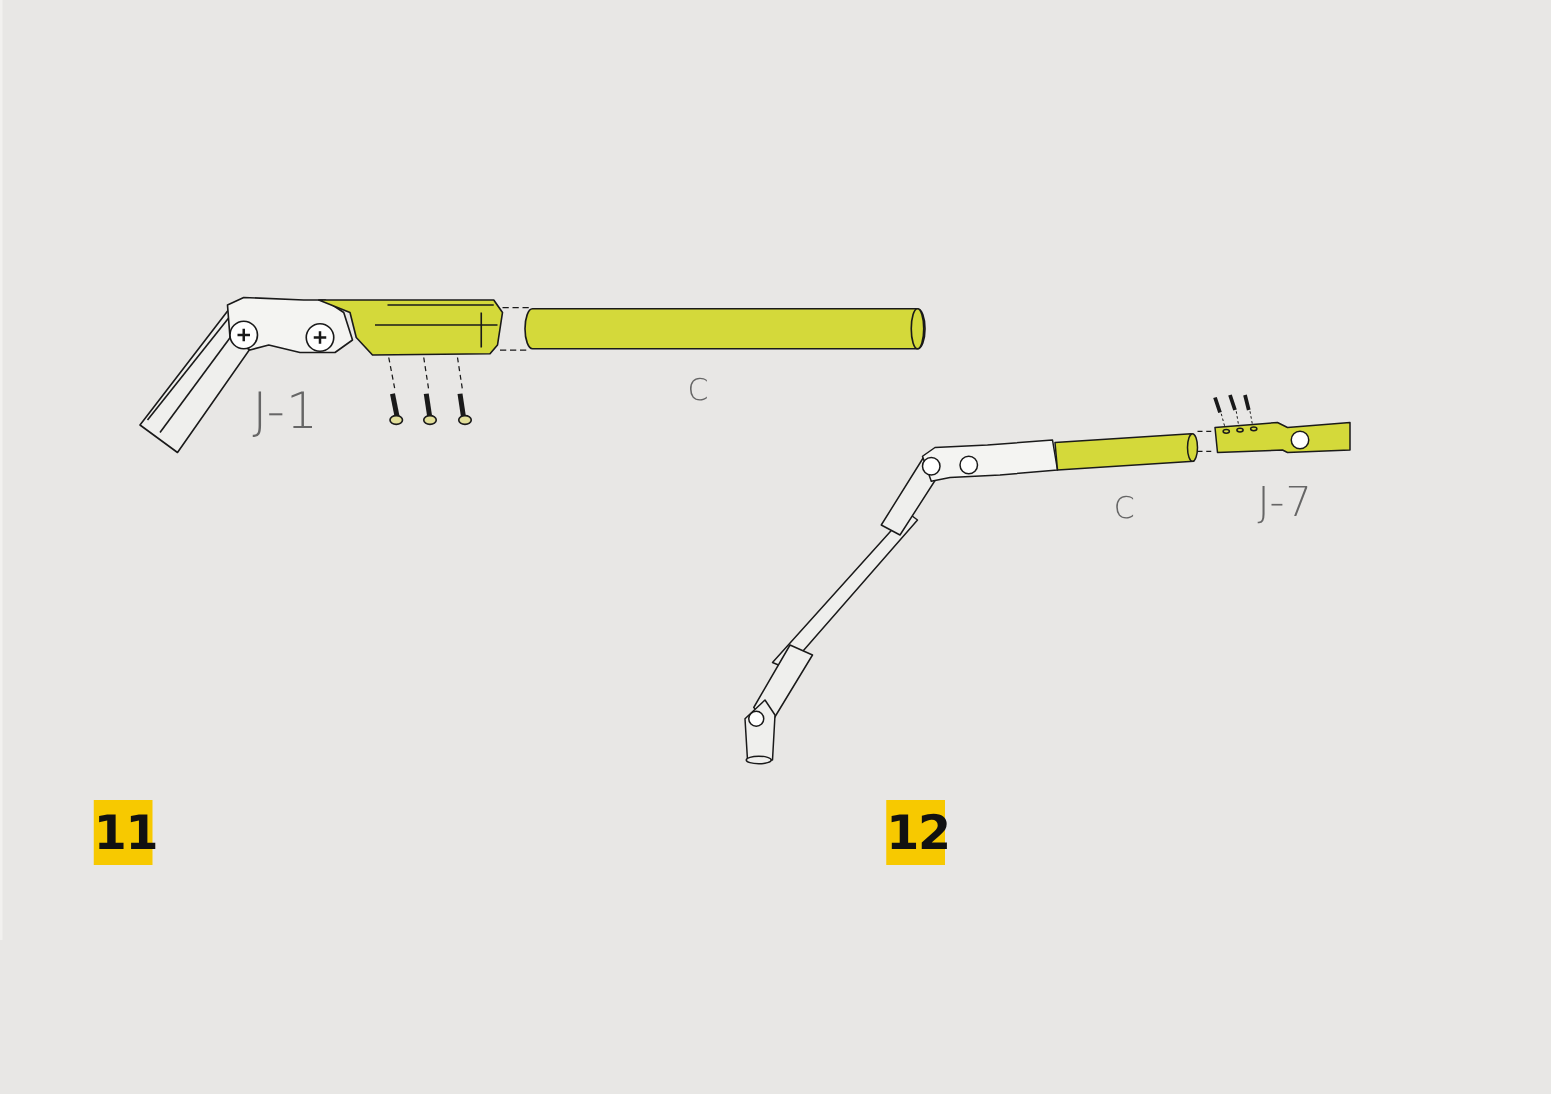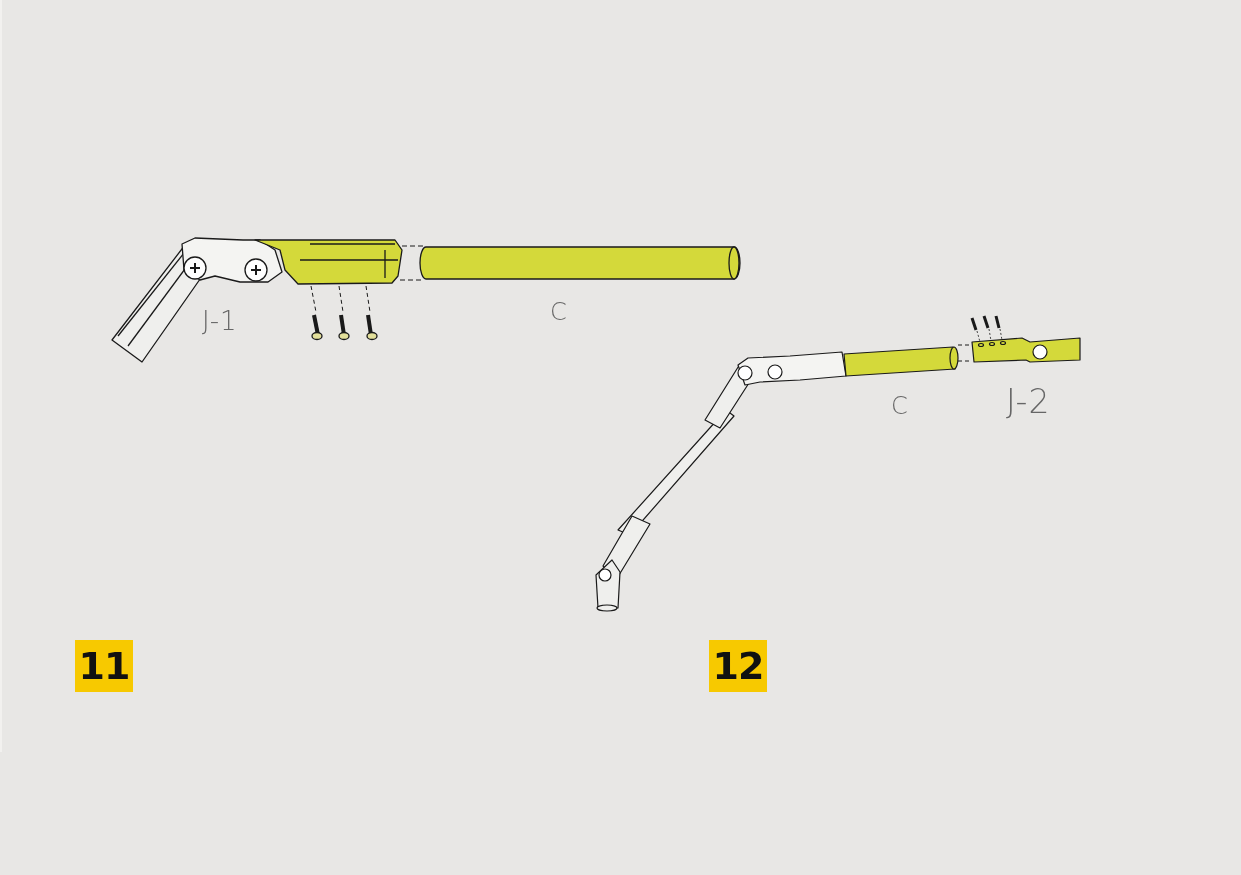--- a/index.html
+++ b/index.html
@@ -10,21 +10,21 @@
   }
   .page-edge { position: absolute; left: 0; top: 0; width: 2px; height: 752px; background: #f2f1ef; }
   .label {
     position: absolute; color: #666; font-family: "DejaVu Sans", sans-serif;
     font-weight: 200; letter-spacing: 1px;
   }
   .badge {
     position: absolute; background: #f7c900; color: #111;
     font-family: "DejaVu Sans", sans-serif; font-weight: bold;
     font-size: 38px; line-height: 52px; text-align: center;
-    width: 58px; height: 52px; letter-spacing: -1px;
+    width: 47px; height: 52px; letter-spacing: -1px;
   }
   svg { position: absolute; left: 0; top: 0; }
 </style>
 </head>
 <body>
 
 <div class="page-edge"></div>
 
 <svg width="1241" height="875" viewBox="0 0 1241 875">
   <g stroke="#1a1a1a" stroke-width="1.3" fill="none" stroke-linejoin="round">
@@ -85,19 +85,19 @@
     <ellipse cx="992" cy="344" rx="2.5" ry="1.5"></ellipse>
     <ellipse cx="1003" cy="343" rx="2.5" ry="1.5"></ellipse>
 
     <g>
       <path d="M972 318 L976 330 M984 316 L988 328 M996 316 L999 328" stroke-width="3"></path>
       <path d="M977 331 L980 342 M989 329 L991 341 M1000 329 L1002 340" stroke-dasharray="2 2" stroke-width="0.8"></path>
     </g>
   </g>
 </svg>
 
-<div class="label" style="left:202px; top:306px; font-size:26px;text-align:center;">J-1</div>
+<div class="label" style="left:202px; top:306px; font-size:40px;text-align:center;">J-1</div>
 <div class="label" style="left:550px; top:298px; font-size:24px;">C</div>
 <div class="label" style="left:891px; top:392px; font-size:24px;">C</div>
-<div class="label" style="left:1006px; top:382px; font-size:33px;">J-2</div>
+<div class="label" style="left:1006px; top:382px; font-size:33px;">J-7</div>
 
 <div class="badge" style="left:75px; top:640px;">11</div>
 <div class="badge" style="left:709px; top:640px;text-align:center;">12</div>
 
 </body></html>

